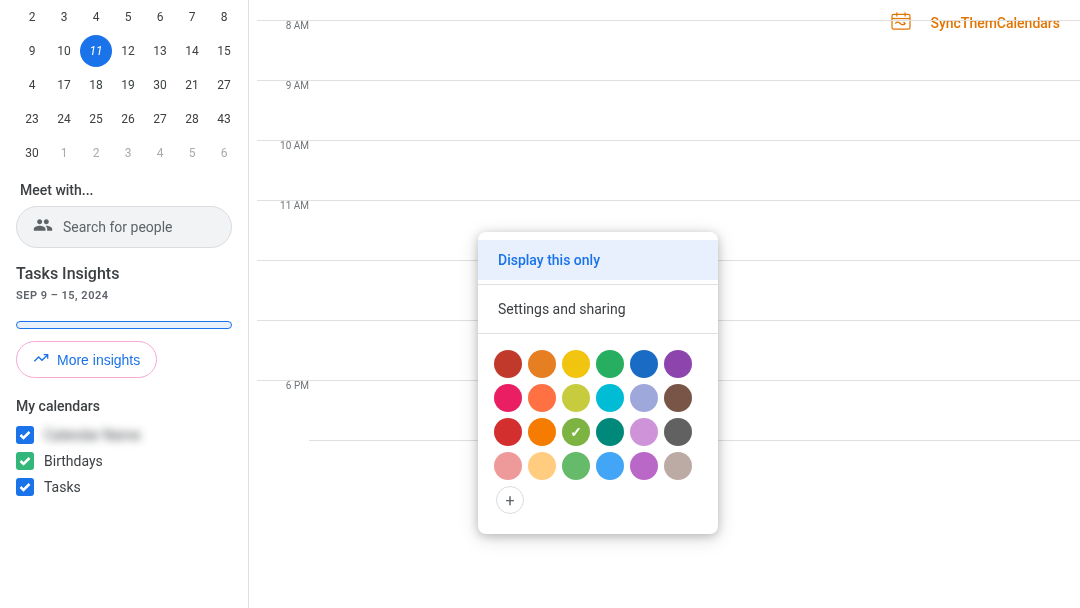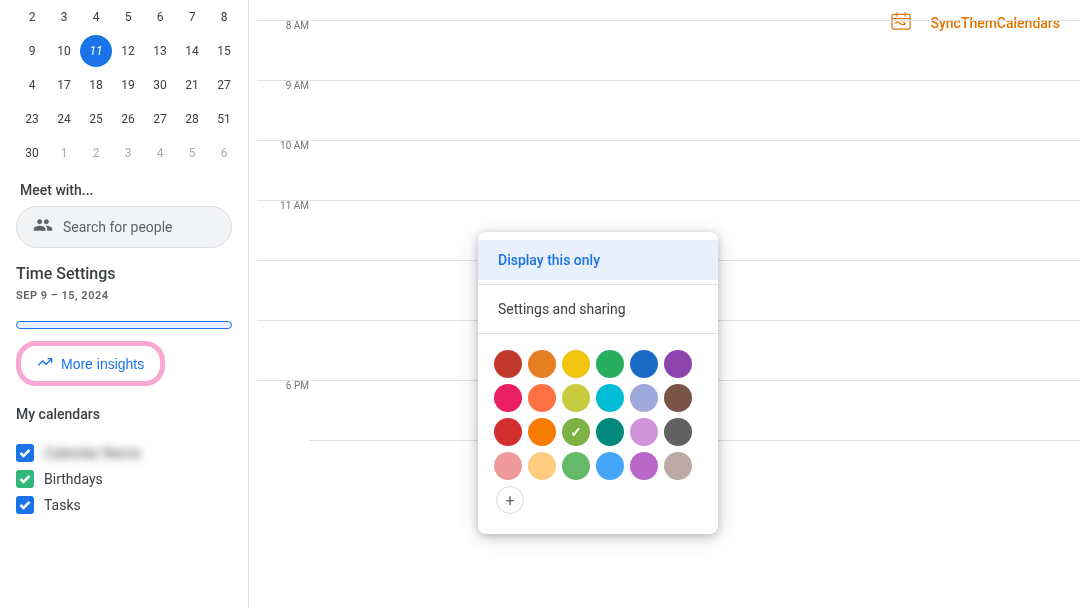--- a/index.html
+++ b/index.html
@@ -128,37 +128,37 @@
       height: 100%;
       background: #1a73e8;
       border-radius: 4px;
       width: 0%;
     }
 
     .more-insights-btn {
       display: flex;
       align-items: center;
       gap: 8px;
-      border: 5px solid #f9a8d4;
+      border: 1px solid #f9a8d4;
       border-radius: 20px;
       padding: 8px 16px;
       font-size: 14px;
       color: #1a73e8;
       background: #fff;
       cursor: pointer;
       margin-bottom: 20px;
       width: fit-content;
     }
 
     
     .my-calendars-title {
       font-size: 14px;
       font-weight: 500;
       color: #3c4043;
-      margin-bottom: 18px;
+      margin-bottom: 8px;
     }
 
     .calendar-item {
       display: flex;
       align-items: center;
       gap: 10px;
       padding: 4px 0;
       cursor: pointer;
     }
 
@@ -373,21 +373,21 @@
       <div class="cal-cell">30</div>
       <div class="cal-cell">21</div>
       <div class="cal-cell">27</div>
 
       <div class="cal-cell">23</div>
       <div class="cal-cell">24</div>
       <div class="cal-cell">25</div>
       <div class="cal-cell">26</div>
       <div class="cal-cell">27</div>
       <div class="cal-cell">28</div>
-      <div class="cal-cell">51</div>
+      <div class="cal-cell">43</div>
 
       <div class="cal-cell">30</div>
       <div class="cal-cell other-month">1</div>
       <div class="cal-cell other-month">2</div>
       <div class="cal-cell other-month">3</div>
       <div class="cal-cell other-month">4</div>
       <div class="cal-cell other-month">5</div>
       <div class="cal-cell other-month">6</div>
     </div>
   </div>
@@ -396,21 +396,21 @@
 
   <div class="search-people">
     <span class="search-people-icon">
       <svg width="20" height="20" viewBox="0 0 24 24" fill="#5f6368">
         <path d="M16 11c1.66 0 2.99-1.34 2.99-3S17.66 5 16 5c-1.66 0-3 1.34-3 3s1.34 3 3 3zm-8 0c1.66 0 2.99-1.34 2.99-3S9.66 5 8 5C6.34 5 5 6.34 5 8s1.34 3 3 3zm0 2c-2.33 0-7 1.17-7 3.5V19h14v-2.5c0-2.33-4.67-3.5-7-3.5zm8 0c-.29 0-.62.02-.97.05 1.16.84 1.97 1.97 1.97 3.45V19h6v-2.5c0-2.33-4.67-3.5-7-3.5z"></path>
       </svg>
     </span>
     <span class="search-people-text">Search for people</span>
   </div>
 
-  <div class="time-insights-title">Time Settings</div>
+  <div class="time-insights-title">Tasks Insights</div>
   <div class="insights-date-range">SEP 9 – 15, 2024</div>
   <div class="insights-bar-container">
     <div class="insights-bar-fill"></div>
   </div>
 
   <button class="more-insights-btn">
     <span>
       <svg width="16" height="16" viewBox="0 0 24 24" fill="none" stroke="#1a73e8" stroke-width="2">
         <polyline points="22 7 13.5 15.5 8.5 10.5 2 17"></polyline>
         <polyline points="16 7 22 7 22 13"></polyline>

